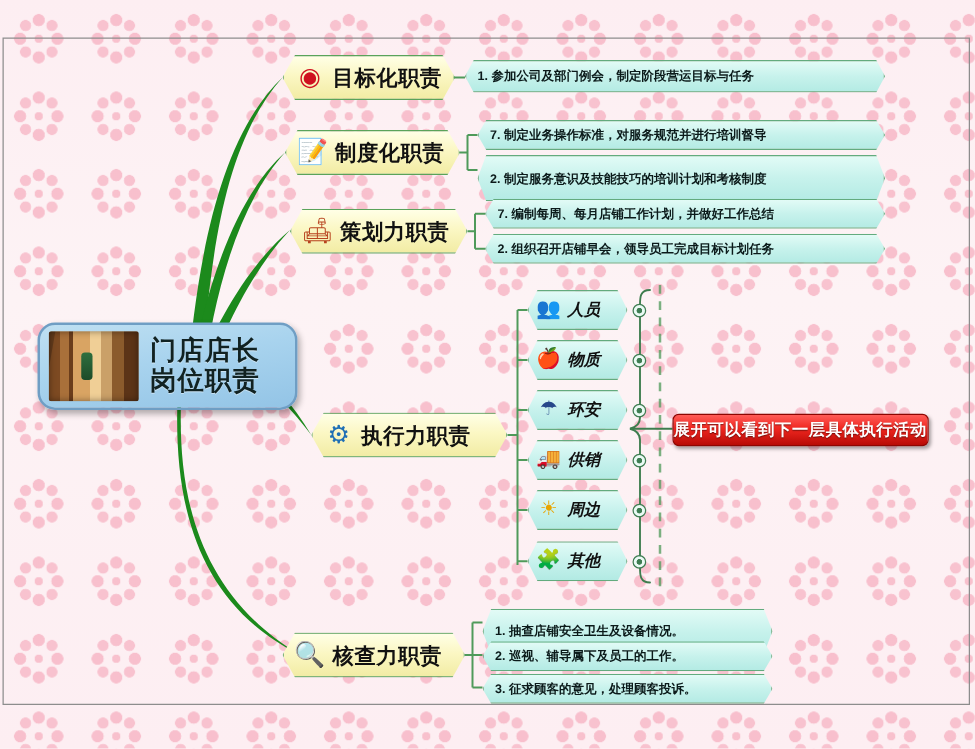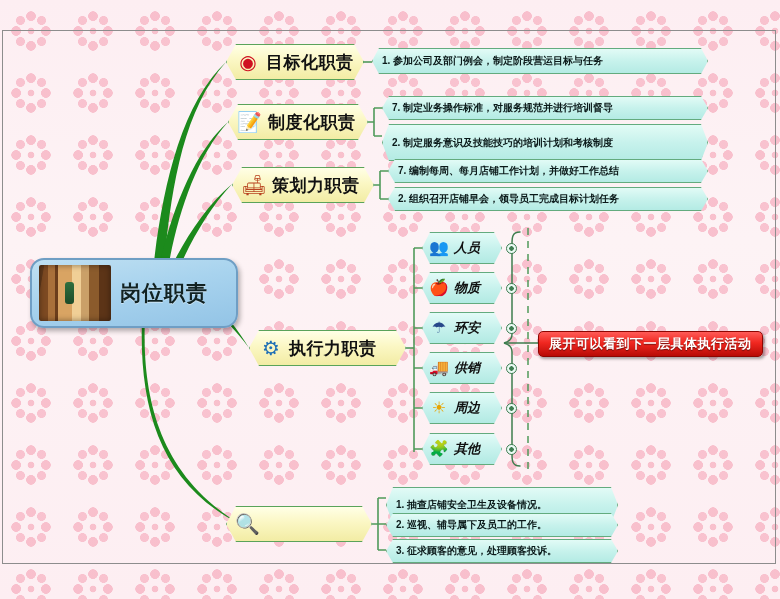--- a/index.html
+++ b/index.html
@@ -132,21 +132,21 @@
     border-radius: 50%;
     border: 1.2px solid #3f7d52;
     background: radial-gradient(circle at 50% 50%, #3f7d52 0 2px, #eafaf4 2.5px 100%);
     box-sizing: border-box;
   }
 
   
   .callout {
     position: absolute;
     box-sizing: border-box;
-    padding: 3px 10px;
+    padding: 3px 0;
     background: linear-gradient(180deg,#ff5b57 0%, #f02720 45%, #b80b06 100%);
     border: 1.4px solid #8d0602;
     border-radius: 5px;
     box-shadow: 1.5px 2px 3px rgba(0,0,0,0.35);
     color: #fff;
     font-size: 13px; font-weight: bold;
     letter-spacing: 0.5px;
     white-space: nowrap;
     text-shadow: 0 1px 1px rgba(0,0,0,0.5);
   }
@@ -194,20 +194,21 @@
              C508,344 512,346 512,352 L512,454 C512,460 512,466 520,466" stroke="#3e7d4e" stroke-width="1.5" fill="none" stroke-linecap="round"></path>
 
     <path d="M504,343 L538,343" stroke="#3e7d4e" stroke-width="1.5" fill="none"></path>
 
     <path d="M528,228 L528,470" stroke="#4f9a5a" stroke-width="2" fill="none" stroke-dasharray="7 6" opacity="0.75"></path>
   </svg>
 
   <div class="central" style="left:30px; top:258px; width:208px; height:70px;">
     <div class="photo"></div>
     <div class="ctext">
+      <div>门店店长</div>
       <div>岗位职责</div>
     </div>
   </div>
 
   <div class="branch" style="left:226px; top:44px; width:138px; height:36px;">
     <div class="bicon">
       <span class="ico" style="color:#cf1020;">◉</span>
     </div>
     <div class="blabel">目标化职责</div>
   </div>
@@ -297,20 +298,21 @@
   <div class="toggle" style="left:506px; top:444px;"></div>
 
   <div class="callout" style="left:538px; top:331px;">
     <span>展开可以看到下一层具体执行活动</span>
   </div>
 
   <div class="branch" style="left:226px; top:506px; width:146px; height:36px;">
     <div class="bicon">
       <span class="ico" style="color:#b03030;">🔍</span>
     </div>
+    <div class="blabel">核查力职责</div>
   </div>
   <div class="leaf" style="left:386px; top:487px; width:232px; height:36px;">
     <span class="ltext">1. 抽查店铺安全卫生及设备情况。</span>
   </div>
   <div class="leaf" style="left:386px; top:513px; width:232px; height:24px;">
     <span class="ltext">2. 巡视、辅导属下及员工的工作。</span>
   </div>
   <div class="leaf" style="left:386px; top:539px; width:232px; height:24px;">
     <span class="ltext">3. 征求顾客的意见，处理顾客投诉。</span>
   </div>

